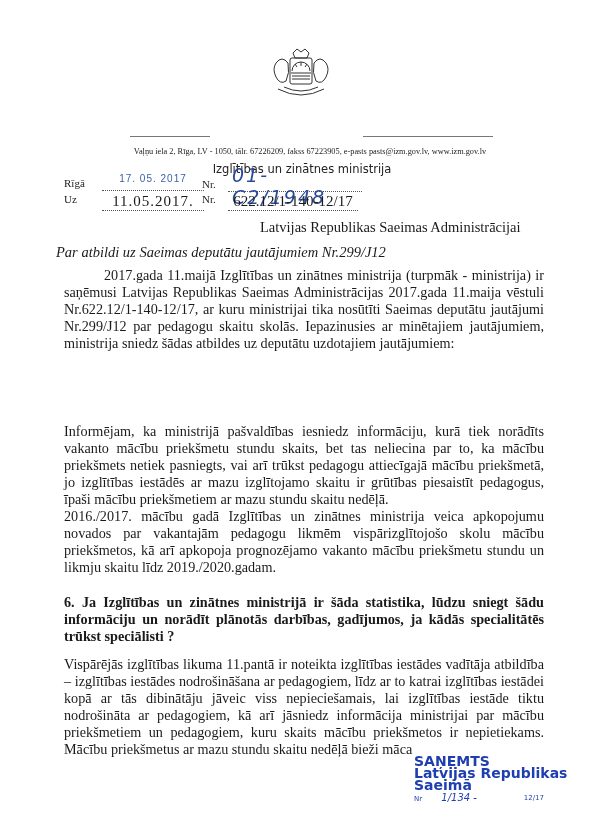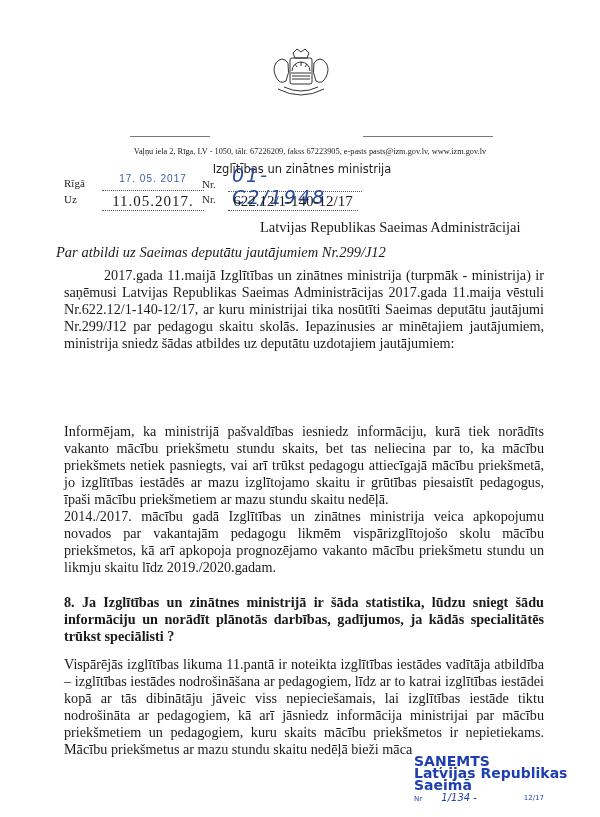--- a/index.html
+++ b/index.html
@@ -72,24 +72,24 @@
 </div>
 
 <div class="abs recipient">Latvijas Republikas Saeimas Administrācijai</div>
 <div class="abs subject">Par atbildi uz Saeimas deputātu jautājumiem Nr.299/J12</div>
 
 <div class="abs para" style="top:267px;">
   <p class="indent">2017.gada 11.maijā Izglītības un zinātnes ministrija (turpmāk - ministrija) ir saņēmusi Latvijas Republikas Saeimas Administrācijas 2017.gada 11.maija vēstuli Nr.622.12/1-140-12/17, ar kuru ministrijai tika nosūtīti Saeimas deputātu jautājumi Nr.299/J12 par pedagogu skaitu skolās. Iepazinusies ar minētajiem jautājumiem, ministrija sniedz šādas atbildes uz deputātu uzdotajiem jautājumiem:</p>
 </div>
 <div class="abs para" style="top:423px;">
   <p>Informējam, ka ministrijā pašvaldības iesniedz informāciju, kurā tiek norādīts vakanto mācību priekšmetu stundu skaits, bet tas neliecina par to, ka mācību priekšmets netiek pasniegts, vai arī trūkst pedagogu attiecīgajā mācību priekšmetā, jo izglītības iestādēs ar mazu izglītojamo skaitu ir grūtības piesaistīt pedagogus, īpaši mācību priekšmetiem ar mazu stundu skaitu nedēļā.</p>
-  <p>2014./2017. mācību gadā Izglītības un zinātnes ministrija veica apkopojumu novados par vakantajām pedagogu likmēm vispārizglītojošo skolu mācību priekšmetos, kā arī apkopoja prognozējamo vakanto mācību priekšmetu stundu un likmju skaitu līdz 2019./2020.gadam.</p>
+  <p>2016./2017. mācību gadā Izglītības un zinātnes ministrija veica apkopojumu novados par vakantajām pedagogu likmēm vispārizglītojošo skolu mācību priekšmetos, kā arī apkopoja prognozējamo vakanto mācību priekšmetu stundu un likmju skaitu līdz 2019./2020.gadam.</p>
 </div>
 <div class="abs para" style="top:594px;">
-  <p class="bold">8. Ja Izglītības un zinātnes ministrijā ir šāda statistika, lūdzu sniegt šādu informāciju un norādīt plānotās darbības, gadījumos, ja kādās specialitātēs trūkst speciālisti ?</p>
+  <p class="bold">6. Ja Izglītības un zinātnes ministrijā ir šāda statistika, lūdzu sniegt šādu informāciju un norādīt plānotās darbības, gadījumos, ja kādās specialitātēs trūkst speciālisti ?</p>
 </div>
 <div class="abs para" style="top:656px;">
   <p>Vispārējās izglītības likuma 11.pantā ir noteikta izglītības iestādes vadītāja atbildība – izglītības iestādes nodrošināšana ar pedagogiem, līdz ar to katrai izglītības iestādei kopā ar tās dibinātāju jāveic viss nepieciešamais, lai izglītības iestāde tiktu nodrošināta ar pedagogiem, kā arī jāsniedz informācija ministrijai par mācību priekšmetiem un pedagogiem, kuru skaits mācību priekšmetos ir nepietiekams. Mācību priekšmetus ar mazu stundu skaitu nedēļā bieži māca</p>
 </div>
 
 <div class="abs rcv-stamp">
   <div class="rcv-title">SAŅEMTS</div>
   <div class="rcv-title">Latvijas Republikas Saeimā</div>
   <div class="rcv-line">
     <span class="rcv-small">Nr</span>

